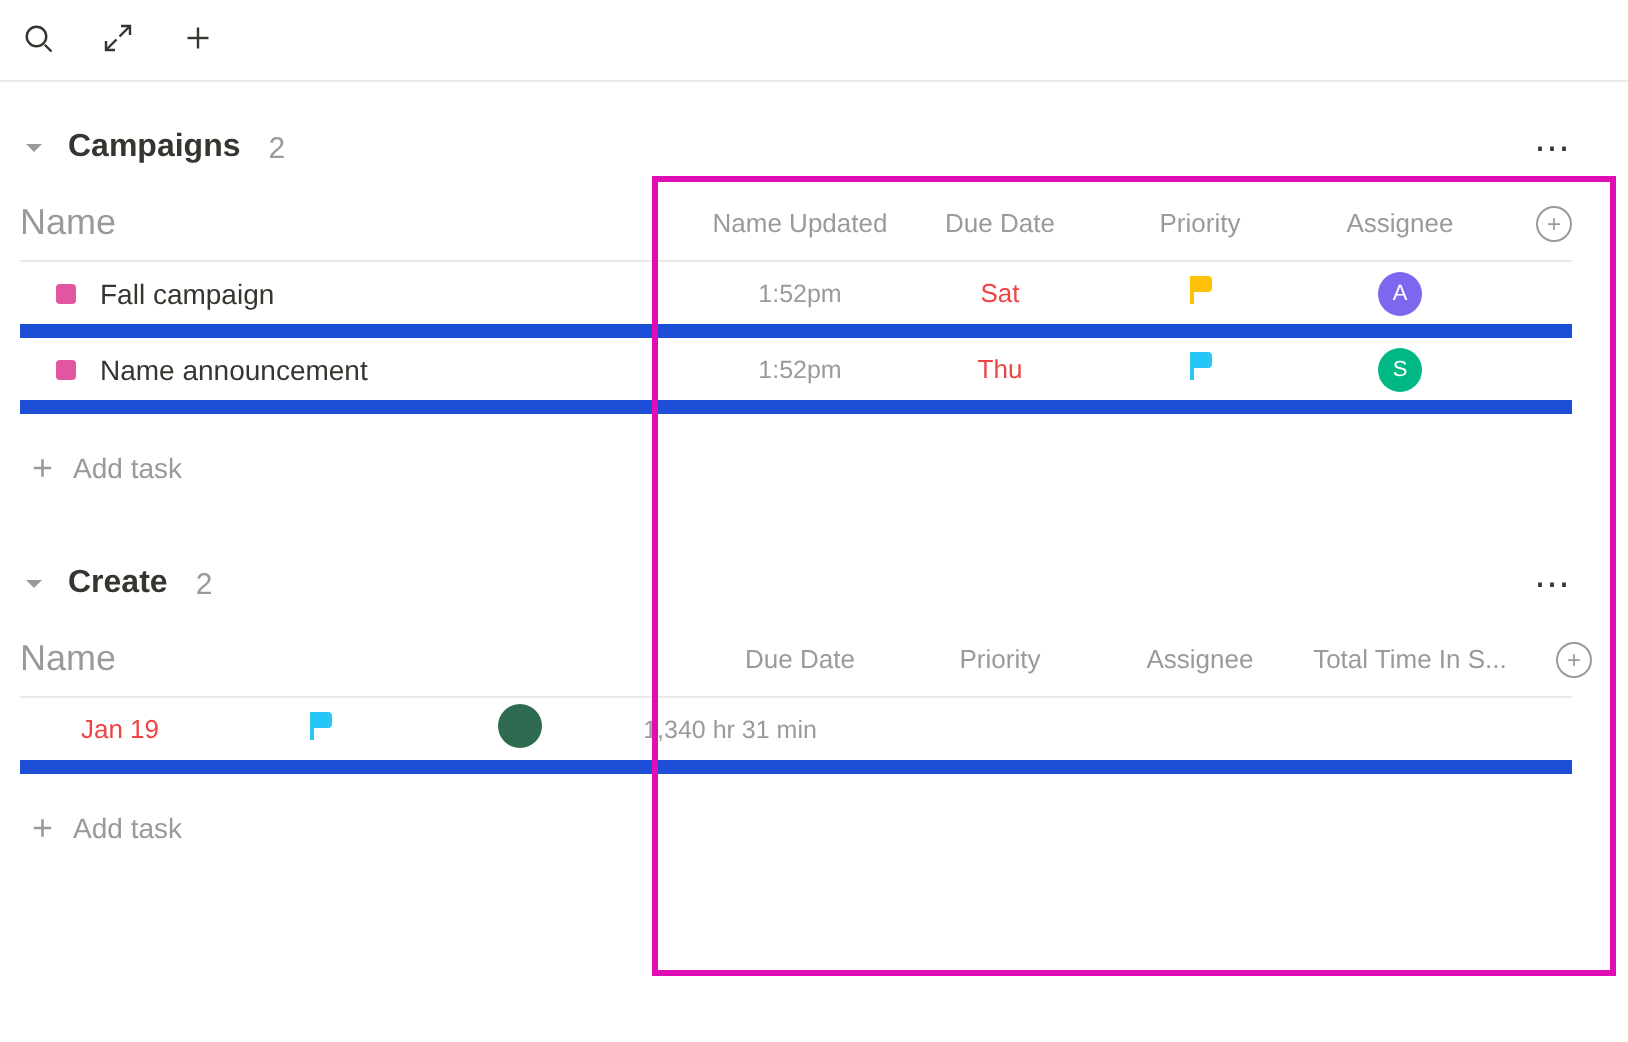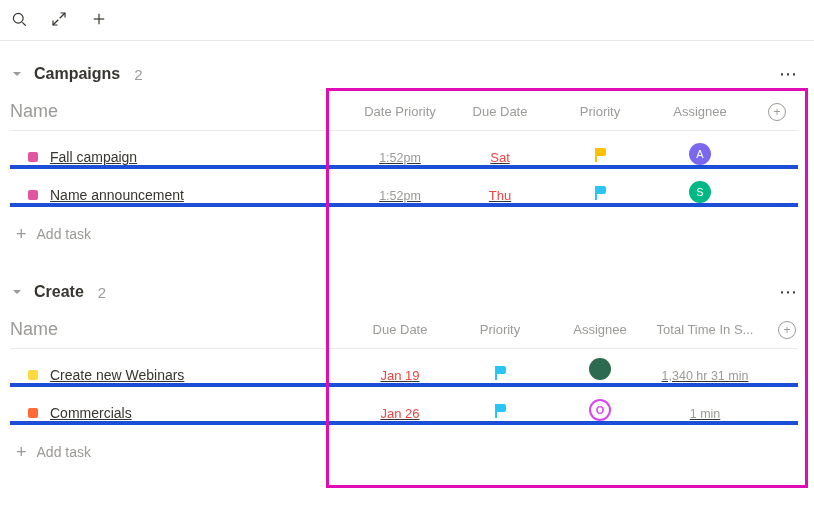--- a/index.html
+++ b/index.html
@@ -36,21 +36,21 @@
   }
   .hicon svg { width: 18px; height: 18px; stroke: currentColor; fill: none; stroke-width: 1.6; }
 
   .hl {
     border: none;
     border-top: 1px solid #e9e9e7;
     margin: 6px 0 0 0;
   }
 
   .group {
-    padding: 0 16px 0 10px;
+    padding: 0 28px 0 10px;
   }
   .group-head {
     display:flex; align-items:center; justify-content:space-between;
     padding: 22px 0 10px 0;
   }
   .group-left { display:flex; align-items:center; gap:10px; }
   .chev {
     width:14px;height:14px;display:flex;align-items:center;justify-content:center;cursor:pointer;color:#9b9a97;
   }
   .chev svg { width:10px;height:10px;fill:#9b9a97; }
@@ -60,24 +60,23 @@
 
   .table {
     width: 100%;
   }
   .thead {
     display:flex; align-items:center;
     border-bottom:1px solid #e9e9e7;
     padding: 6px 0 8px 0;
   }
   .row {
-    display:flex; align-items:flex-end;
-    border-bottom:4px solid #1d4ed8;
+    display:flex; align-items:center;
+    border-bottom:7px solid #1d4ed8;
     height:38px;
-    text-decoration:underline;
   }
   .col-name {
     flex: 0 0 340px;
     display:flex; align-items:center;
   }
   .th { font-size:18px; color:#9b9a97; }
   .col { flex: 0 0 100px; text-align:center; font-size:13px; }
   .col.wide { flex:0 0 110px; }
   .col-add { flex:0 0 36px; text-align:right; }
   .plus-col {
@@ -170,21 +169,21 @@
       </span>
       <span class="group-title">Campaigns</span>
       <span class="group-count">2</span>
     </div>
     <span class="dots">⋯</span>
   </div>
 
   <div class="table">
     <div class="thead">
       <div class="col-name th">Name</div>
-      <div class="col th">Date Priority</div>
+      <div class="col th">Name Updated</div>
       <div class="col th">Due Date</div>
       <div class="col th">Priority</div>
       <div class="col th">Assignee</div>
       <div class="col-add"><span class="plus-col">+</span></div>
     </div>
 
     <div class="row">
       <div class="col-name">
         <div class="name-cell">
           <span class="sq pink"></span>
@@ -237,46 +236,27 @@
     <div class="thead">
       <div class="col-name th">Name</div>
       <div class="col th">Due Date</div>
       <div class="col th">Priority</div>
       <div class="col th">Assignee</div>
       <div class="col th wide">Total Time In S...</div>
       <div class="col-add"><span class="plus-col">+</span></div>
     </div>
 
     <div class="row">
-      <div class="col-name">
-        <div class="name-cell">
-          <span class="sq yellow"></span>
-          <span class="task-name">Create new Webinars</span>
-        </div>
-      </div>
       <div class="col blk">Jan 19</div>
       <div class="col"><span class="flag cyan"></span></div>
       <div class="col"><span class="avatar img1"></span></div>
       <div class="col wide muted">1,340 hr 31 min</div>
       <div class="col-add"></div>
     </div>
 
-    <div class="row">
-      <div class="col-name">
-        <div class="name-cell">
-          <span class="sq orange"></span>
-          <span class="task-name">Commercials</span>
-        </div>
-      </div>
-      <div class="col blk">Jan 26</div>
-      <div class="col"><span class="flag cyan"></span></div>
-      <div class="col"><span class="avatar ring">O</span></div>
-      <div class="col wide muted">1 min</div>
-      <div class="col-add"></div>
-    </div>
   </div>
 
   <div class="add-task">
     <span class="plusg">+</span>
     <span>Add task</span>
   </div>
 </div>
 
 <div class="highlight-box" style="left:326px;top:88px;width:482px;height:400px;"></div>
 

